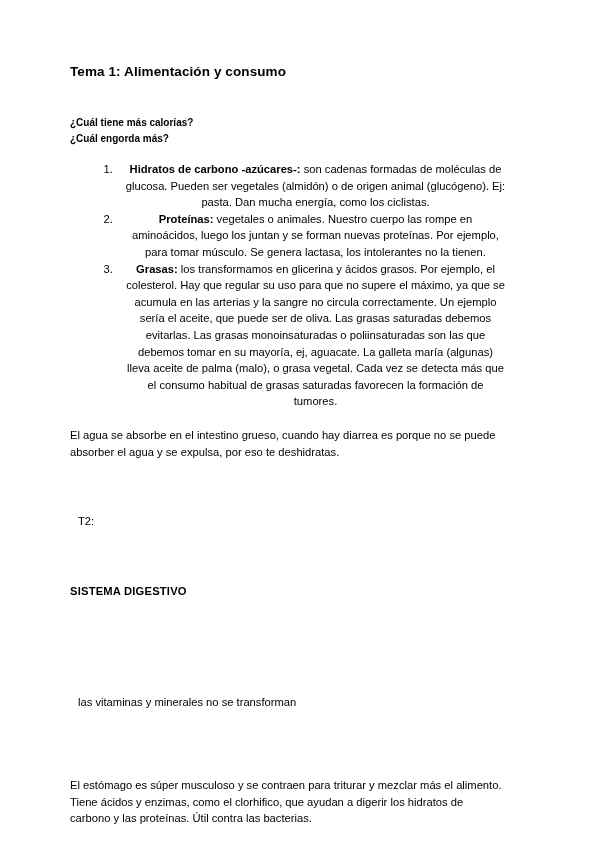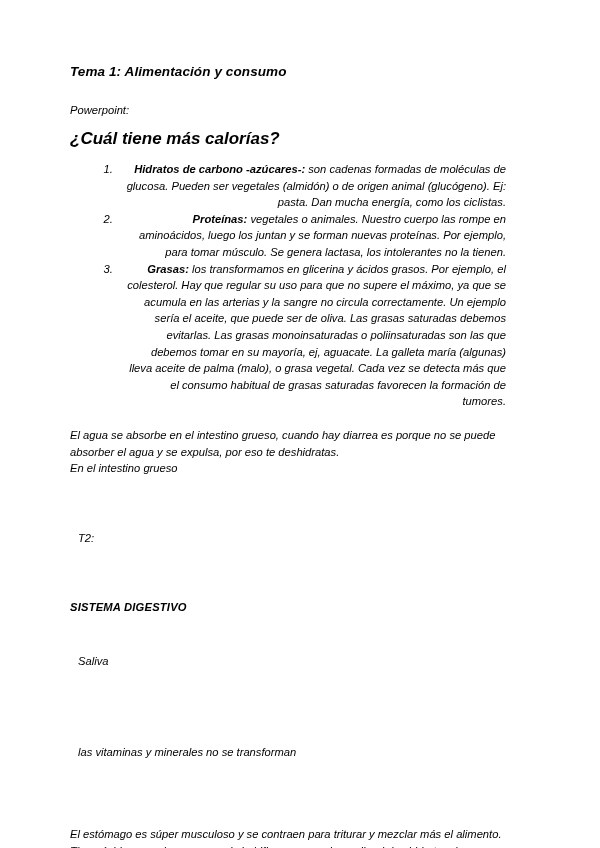--- a/index.html
+++ b/index.html
@@ -14,54 +14,53 @@
     color: #000000;
     -webkit-font-smoothing: none;
   }
   .page {
     position: relative;
     width: 576px;
     height: 848px;
     background: #ffffff;
     box-sizing: border-box;
     padding: 64px 70px 0 70px;
-    font-style: italic;
   }
   .doc-title {
     font-size: 13.5px;
     font-weight: bold;
     line-height: 1.25;
     margin: 0 0 21px 0;
     letter-spacing: 0.1px;
   }
   .para {
     font-size: 11.2px;
     line-height: 16.6px;
     margin: 0;
   }
   .gap-sm { height: 13px; }
   .gap-md { height: 17px; }
   .gap-lg { height: 29px; }
   .gap-xl { height: 45px; }
   .questions {
-    font-size: 17px;
+    font-size: 10px;
     font-weight: bold;
     line-height: 16.6px;
     margin: 0;
   }
   ol.numlist {
     margin: 13px 0 0 0;
     padding: 0 0 0 46px;
     font-size: 11.2px;
     line-height: 16.6px;
   }
   ol.numlist > li {
     margin: 0 0 0 0;
     padding-left: 9px;
-    text-align: right;
+    text-align: center;
   }
   ol.numlist > li .lead {
     font-weight: bold;
   }
   .standalone {
     font-size: 11.2px;
     line-height: 16.6px;
     margin: 8px;
   }
   .section-head {
@@ -77,53 +76,51 @@
     margin: 0;
   }
 </style>
 </head>
 <body>
 
 <div class="page">
 
   <h1 class="doc-title">Tema 1: Alimentación y consumo</h1>
 
-  <p class="para">Powerpoint:</p>
 
   <div class="gap-sm"></div>
 
   <p class="questions">¿Cuál tiene más calorías?</p>
+  <p class="questions">¿Cuál engorda más?</p>
 
   <ol class="numlist">
     <li>
       <span class="lead">Hidratos de carbono -azúcares-:</span><span> son cadenas formadas de moléculas de glucosa. Pueden ser vegetales (almidón) o de origen animal (glucógeno). Ej: pasta. Dan mucha energía, como los ciclistas.</span>
     </li>
     <li>
       <span class="lead">Proteínas:</span><span> vegetales o animales. Nuestro cuerpo las rompe en aminoácidos, luego los juntan y se forman nuevas proteínas. Por ejemplo, para tomar músculo. Se genera lactasa, los intolerantes no la tienen.</span>
     </li>
     <li>
       <span class="lead">Grasas:</span><span> los transformamos en glicerina y ácidos grasos. Por ejemplo, el colesterol. Hay que regular su uso para que no supere el máximo, ya que se acumula en las arterias y la sangre no circula correctamente. Un ejemplo sería el aceite, que puede ser de oliva. Las grasas saturadas debemos evitarlas. Las grasas monoinsaturadas o poliinsaturadas son las que debemos tomar en su mayoría, ej, aguacate. La galleta maría (algunas) lleva aceite de palma (malo), o grasa vegetal. Cada vez se detecta más que el consumo habitual de grasas saturadas favorecen la formación de tumores.</span>
     </li>
   </ol>
 
   <div class="gap-md"></div>
 
   <p class="block">El agua se absorbe en el intestino grueso, cuando hay diarrea es porque no se puede absorber el agua y se expulsa, por eso te deshidratas.</p>
-  <p class="block">En el intestino grueso</p>
 
   <div class="gap-xl"></div>
 
   <p class="standalone">T2:</p>
 
   <div class="gap-xl"></div>
 
   <p class="section-head">SISTEMA DIGESTIVO</p>
 
   <div class="gap-lg"></div>
-  <p class="standalone">Saliva</p>
 
   <div class="gap-lg"></div>
 
   <div class="gap-lg"></div>
   <p class="standalone">las vitaminas y minerales no se transforman</p>
 
   <div class="gap-lg"></div>
 
   <div class="gap-lg"></div>
   <p class="block">El estómago es súper musculoso y se contraen para triturar y mezclar más el alimento. Tiene ácidos y enzimas, como el clorhifico, que ayudan a digerir los hidratos de carbono y las proteínas. Útil contra las bacterias.</p>

